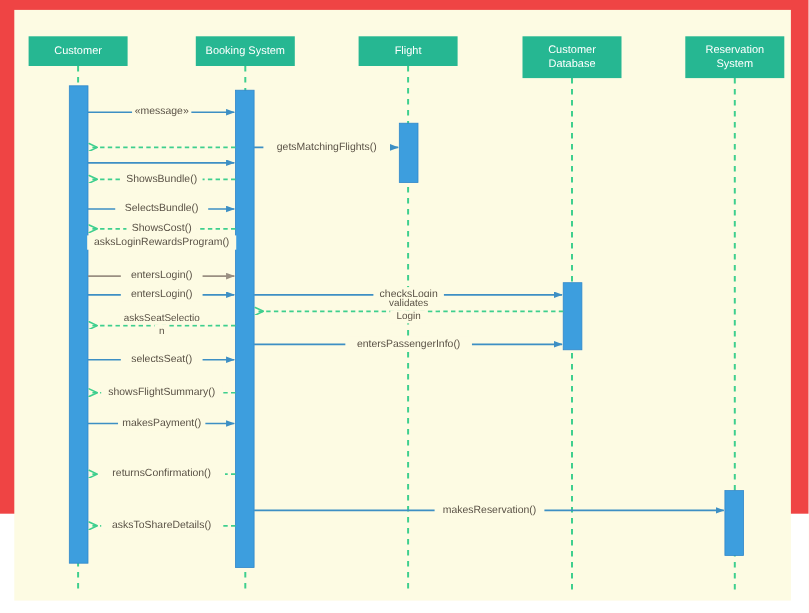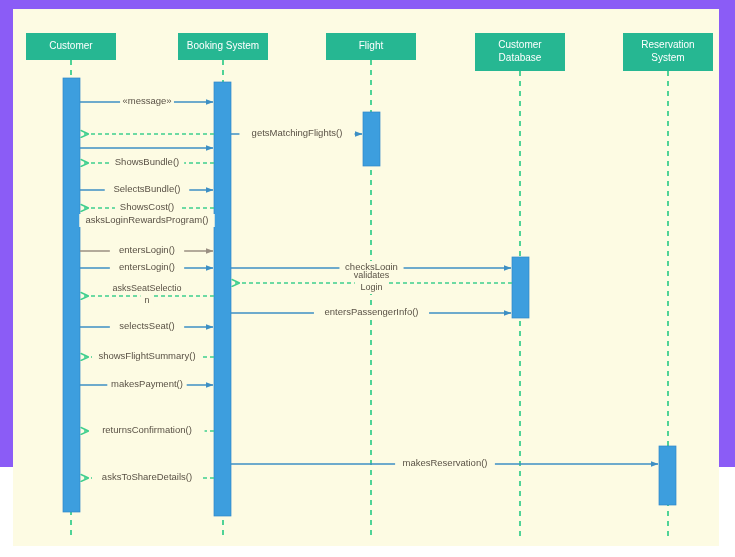--- a/index.html
+++ b/index.html
@@ -11,21 +11,21 @@
   body {
     width: 735px;
     height: 557px;
     overflow: hidden;
     font-family: "Liberation Sans", sans-serif;
   }
   #diagram-root {
     position: relative;
     width: 735px;
     height: 467px;
-    background: #8b5cf6;
+    background: #ef4444;
   }
   #canvas {
     position: absolute;
     left: 13px;
     top: 9px;
     width: 706px;
     height: 537px;
     background: #fdfbe3;
   }
   svg#seq-svg {

